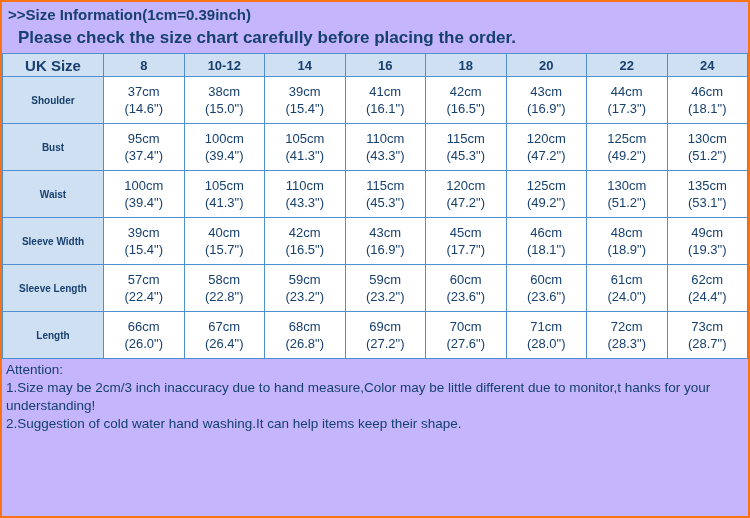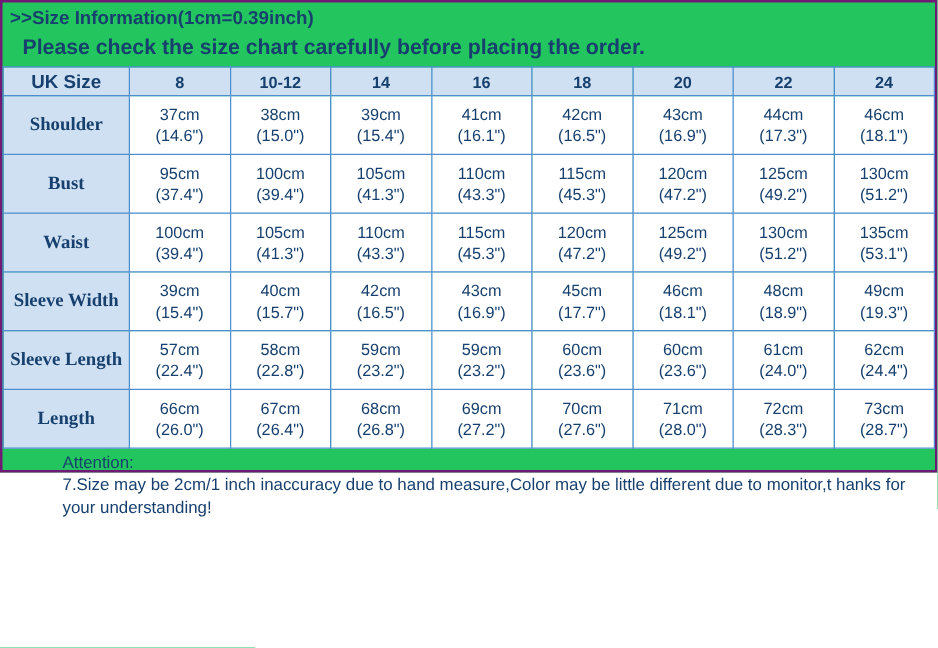--- a/index.html
+++ b/index.html
@@ -9,24 +9,24 @@
   body {
     width: 750px;
     height: 518px;
     background: #ffffff;
     font-family: "Liberation Sans", sans-serif;
     color: #1a3a6b;
     overflow: hidden;
   }
   .sheet {
     width: 750px;
-    height: 378px;
+    height: 518px;
     box-sizing: border-box;
-    border: 2px solid #701a75;
-    background: #22c55e;
+    border: 2px solid #f97316;
+    background: #c4b5fd;
     position: relative;
   }
   .hdr-line1 {
     font-size: 15px;
     font-weight: bold;
     color: #17406e;
     padding: 4px 0 0 6px;
     line-height: 18px;
   }
   .hdr-line2 {
@@ -71,32 +71,31 @@
   }
   .drow td {
     height: 46px;
     font-size: 13.5px;
     line-height: 17px;
     background: #ffffff;
   }
   .drow td.lbl {
     background: #cfe0f2;
     font-weight: bold;
-    font-size: 15px;
-    font-family: Liberation Serif, serif;
+    font-size: 10px;
   }
   .cm { display: block; }
   .inch { display: block; }
   .footer {
     padding: 2px 4px 0 4px;
     font-size: 13.5px;
     line-height: 18px;
     color: #17406e;
   }
-  .footer div { white-space: pre-wrap; margin-left: 44px; }
+  .footer div { white-space: pre-wrap; }
 </style>
 </head>
 <body>
 
 <div class="sheet">
 
   <div class="hdr-line1">&gt;&gt;Size Information(1cm=0.39inch)</div>
   <div class="hdr-line2">Please check the size chart carefully before placing the order.</div>
 
   <table class="size">
@@ -328,16 +327,17 @@
         <td>
             <span class="cm">73cm</span>
             <span class="inch">(28.7")</span>
           </td>
       </tr>
     </tbody>
   </table>
 
   <div class="footer">
     <div>Attention:</div>
-    <div>7.Size may be 2cm/1 inch inaccuracy due to hand measure,Color may be little different due to monitor,t hanks for your understanding!</div>
+    <div>1.Size may be 2cm/3 inch inaccuracy due to hand measure,Color may be little different due to monitor,t hanks for your understanding!</div>
+    <div>2.Suggestion of cold water hand washing.It can help items keep their shape.</div>
   </div>
 
 </div>
 
 </body></html>

